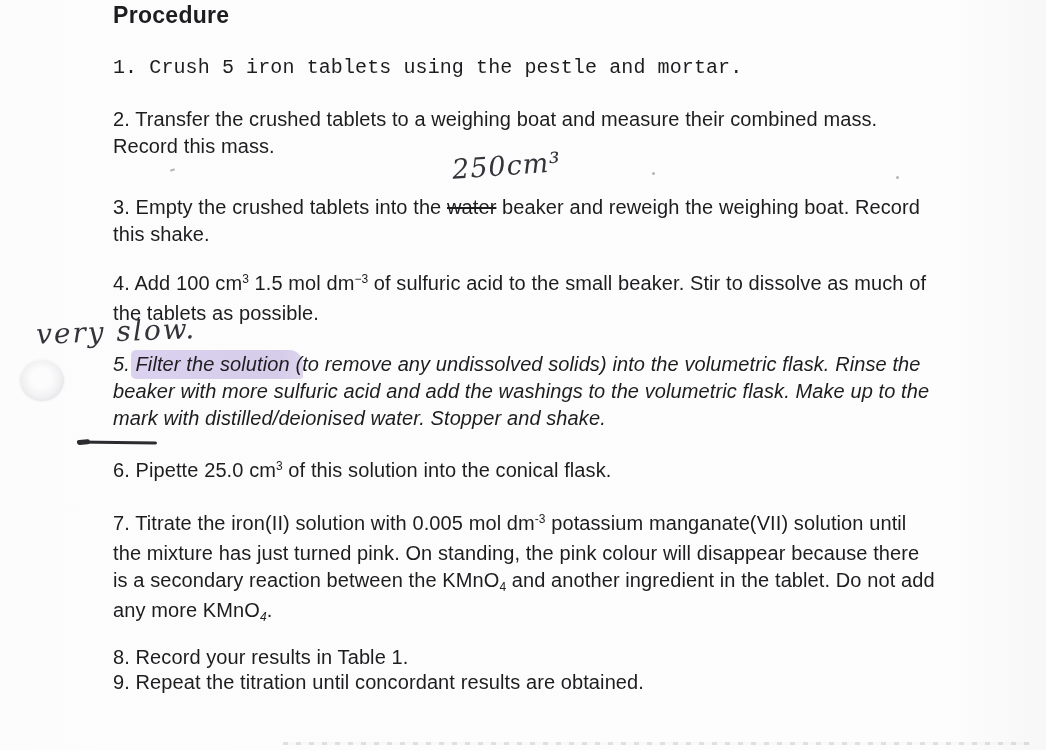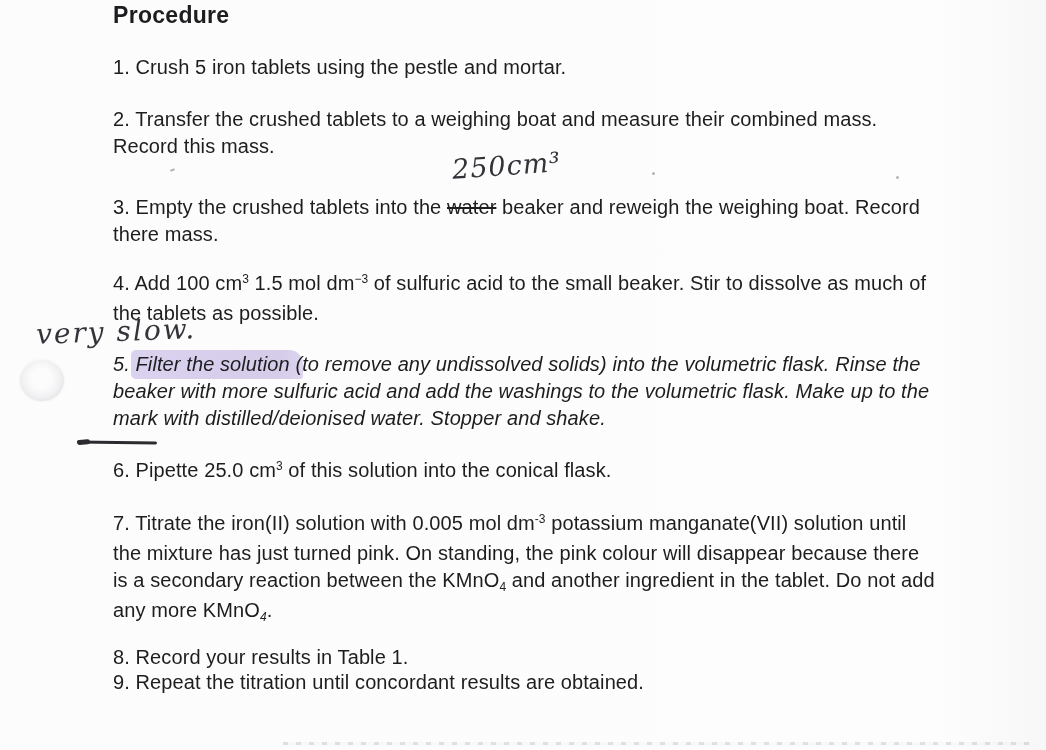--- a/index.html
+++ b/index.html
@@ -10,21 +10,21 @@
   }
   .title {
     position:absolute; left:113px; top:2px; margin:0;
     font-size:23px; font-weight:bold; letter-spacing:.3px;
   }
   .steps { position:absolute; inset:0; }
   .step {
     position:absolute; left:113px; width:905px; margin:0;
     font-size:20px; line-height:27px; letter-spacing:.1px;
   }
-  .step:nth-of-type(1){ top:54px; }
+  .step:nth-of-type(1){ top:54px;font-family:Liberation Mono, monospace; }
   .step:nth-of-type(2){ top:106px; }
   .step:nth-of-type(3){ top:194px; }
   .step:nth-of-type(4){ top:270px; }
   .step:nth-of-type(5){ top:351px;font-style:italic; }
   .step:nth-of-type(6){ top:457px; }
   .step:nth-of-type(7){ top:510px; }
   .step:nth-of-type(8){ top:644px; }
   .step:nth-of-type(9){ top:669px; }
 
   .sup { font-size:12px; position:relative; top:-7px; letter-spacing:0; }
@@ -70,21 +70,21 @@
 </head>
 <body>
 
 <div class="paper">
 
   <h1 class="title">Procedure</h1>
 
   <div class="steps">
       <p class="step"><span>1. Crush 5 iron tablets using the pestle and mortar.</span></p>
       <p class="step"><span>2. Transfer the crushed tablets to a weighing boat and measure their combined mass.</span><br><span>Record this mass.</span></p>
-      <p class="step"><span>3. Empty the crushed tablets into the </span><span class="strike">water</span><span> beaker and reweigh the weighing boat. Record</span><br><span>there mass.</span></p>
+      <p class="step"><span>3. Empty the crushed tablets into the </span><span class="strike">water</span><span> beaker and reweigh the weighing boat. Record</span><br><span>this shake.</span></p>
       <p class="step"><span>4. Add 100 cm</span><span class="sup">3</span><span> 1.5 mol dm</span><span class="sup">−3</span><span> of sulfuric acid to the small beaker. Stir to dissolve as much of</span><br><span>the tablets as possible.</span></p>
       <p class="step"><span>5. </span><span class="hl">Filter the solution</span><span> (to remove any undissolved solids) into the volumetric flask. Rinse the</span><br><span>beaker with more sulfuric acid and add the washings to the volumetric flask. Make up to the</span><br><span>mark with distilled/deionised water. Stopper and shake.</span></p>
       <p class="step"><span>6. Pipette 25.0 cm</span><span class="sup">3</span><span> of this solution into the conical flask.</span></p>
       <p class="step"><span>7. Titrate the iron(II) solution with 0.005 mol dm</span><span class="sup">-3</span><span> potassium manganate(VII) solution until</span><br><span>the mixture has </span><span class="i">just</span><span> turned pink. On standing, the pink colour will disappear because there</span><br><span>is a secondary reaction between the KMnO</span><span class="sub">4</span><span> and another ingredient in the tablet. </span><span class="i">Do not add</span><br><span class="i">any more KMnO</span><span class="isub">4</span><span class="i">.</span></p>
       <p class="step"><span>8. Record your results in Table 1.</span></p>
       <p class="step"><span>9. Repeat the titration until concordant results are obtained.</span></p>
     </div>
 
   <div class="handwriting hw-volume">250cm³</div>
 

